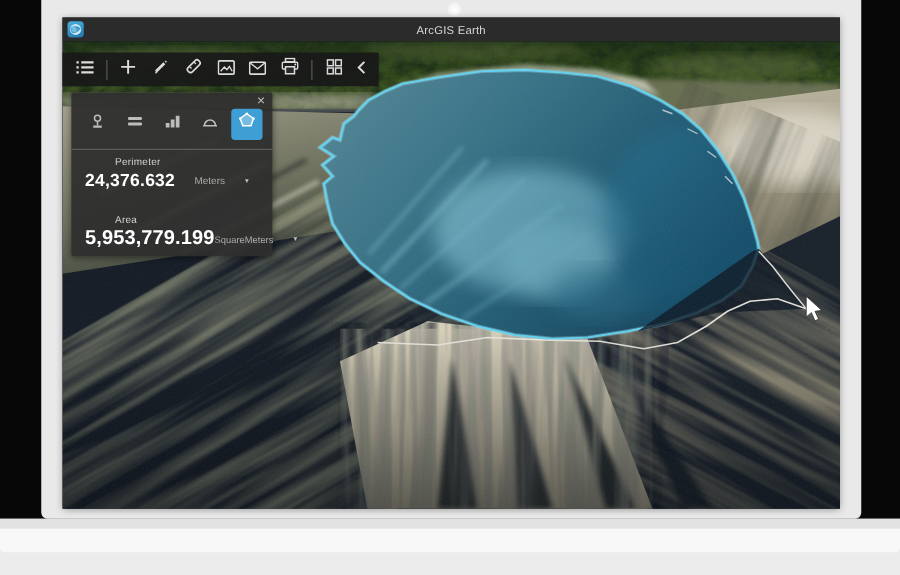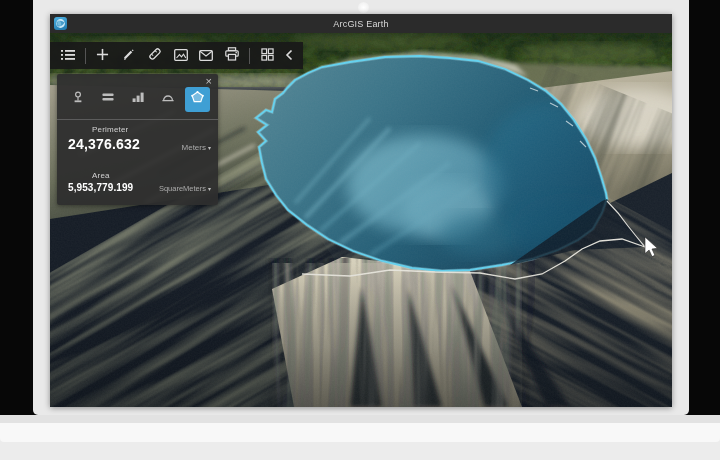--- a/index.html
+++ b/index.html
@@ -37,24 +37,24 @@
   
   .m-panel { position:absolute; left:7px; top:60px; width:161px; height:131px;
              background:rgba(46,46,46,.94); border-radius:2px; box-shadow:0 1px 5px rgba(0,0,0,.45); z-index:7; }
   .m-close { position:absolute; top:1px; right:6px; font-size:11px; color:#c4c4c4; cursor:pointer; line-height:12px; }
   .m-tabs { position:absolute; top:12px; left:8px; right:8px; height:26px;
             display:flex; justify-content:space-between; align-items:center; }
   .m-tab { width:25px; height:25px; display:flex; align-items:center; justify-content:center; border-radius:3px; cursor:pointer; }
   .m-tab.selected { background:#3f9fd4; }
   .m-divider { position:absolute; top:45px; left:0; right:0; border-top:1px solid #5c5c5c; }
   .m-label { position:absolute; left:11px; font-size:8px; color:#d2d2d2; letter-spacing:.2px;padding-left:24px; }
-  .m-row { position:absolute; left:11px; right:7px; display:flex; justify-content:space-between; align-items:flex-end; }
+  .m-row { position:absolute; left:11px; right:19px; display:flex; justify-content:space-between; align-items:center; }
   .m-val-1 { font-size:14px; font-weight:700; color:#ffffff; letter-spacing:.2px; }
-  .m-val-2 { font-size:10px; font-weight:700; color:#ffffff; letter-spacing:.1px; }
-  .m-unit { font-size:8px; color:#ababab; display:flex; align-items:center; gap:2px; cursor:pointer; }
+  .m-val-2 { font-size:16px; font-weight:700; color:#ffffff; letter-spacing:.1px; }
+  .m-unit { font-size:8px; color:#ababab; display:flex; align-items:center; gap:16px; cursor:pointer; }
   .m-unit-sm { font-size:7.5px; }
   .m-caret { font-size:6px; color:#bdbdbd; }
 </style>
 </head>
 <body>
 
 <div class="stage">
   <div class="black-bg"></div>
   <div class="screen"></div>
   <div class="cam-dot"></div>

